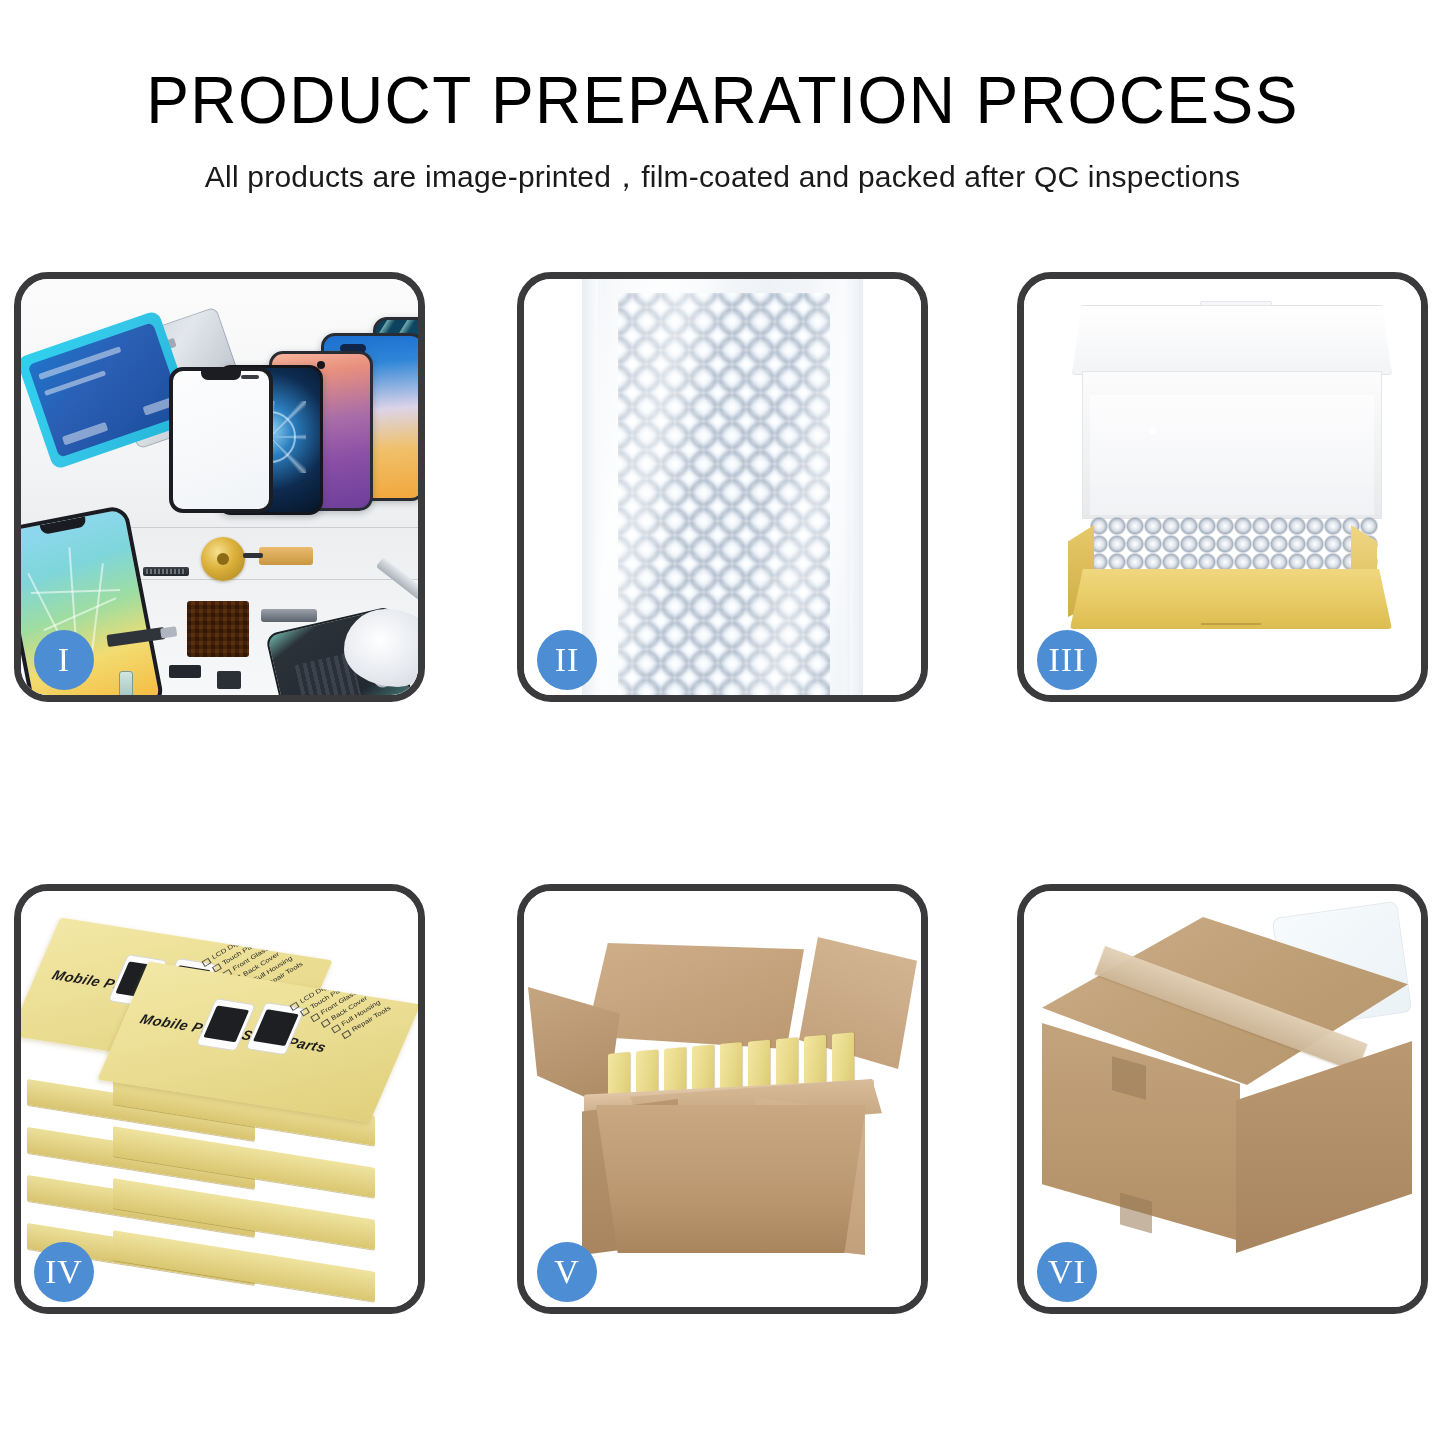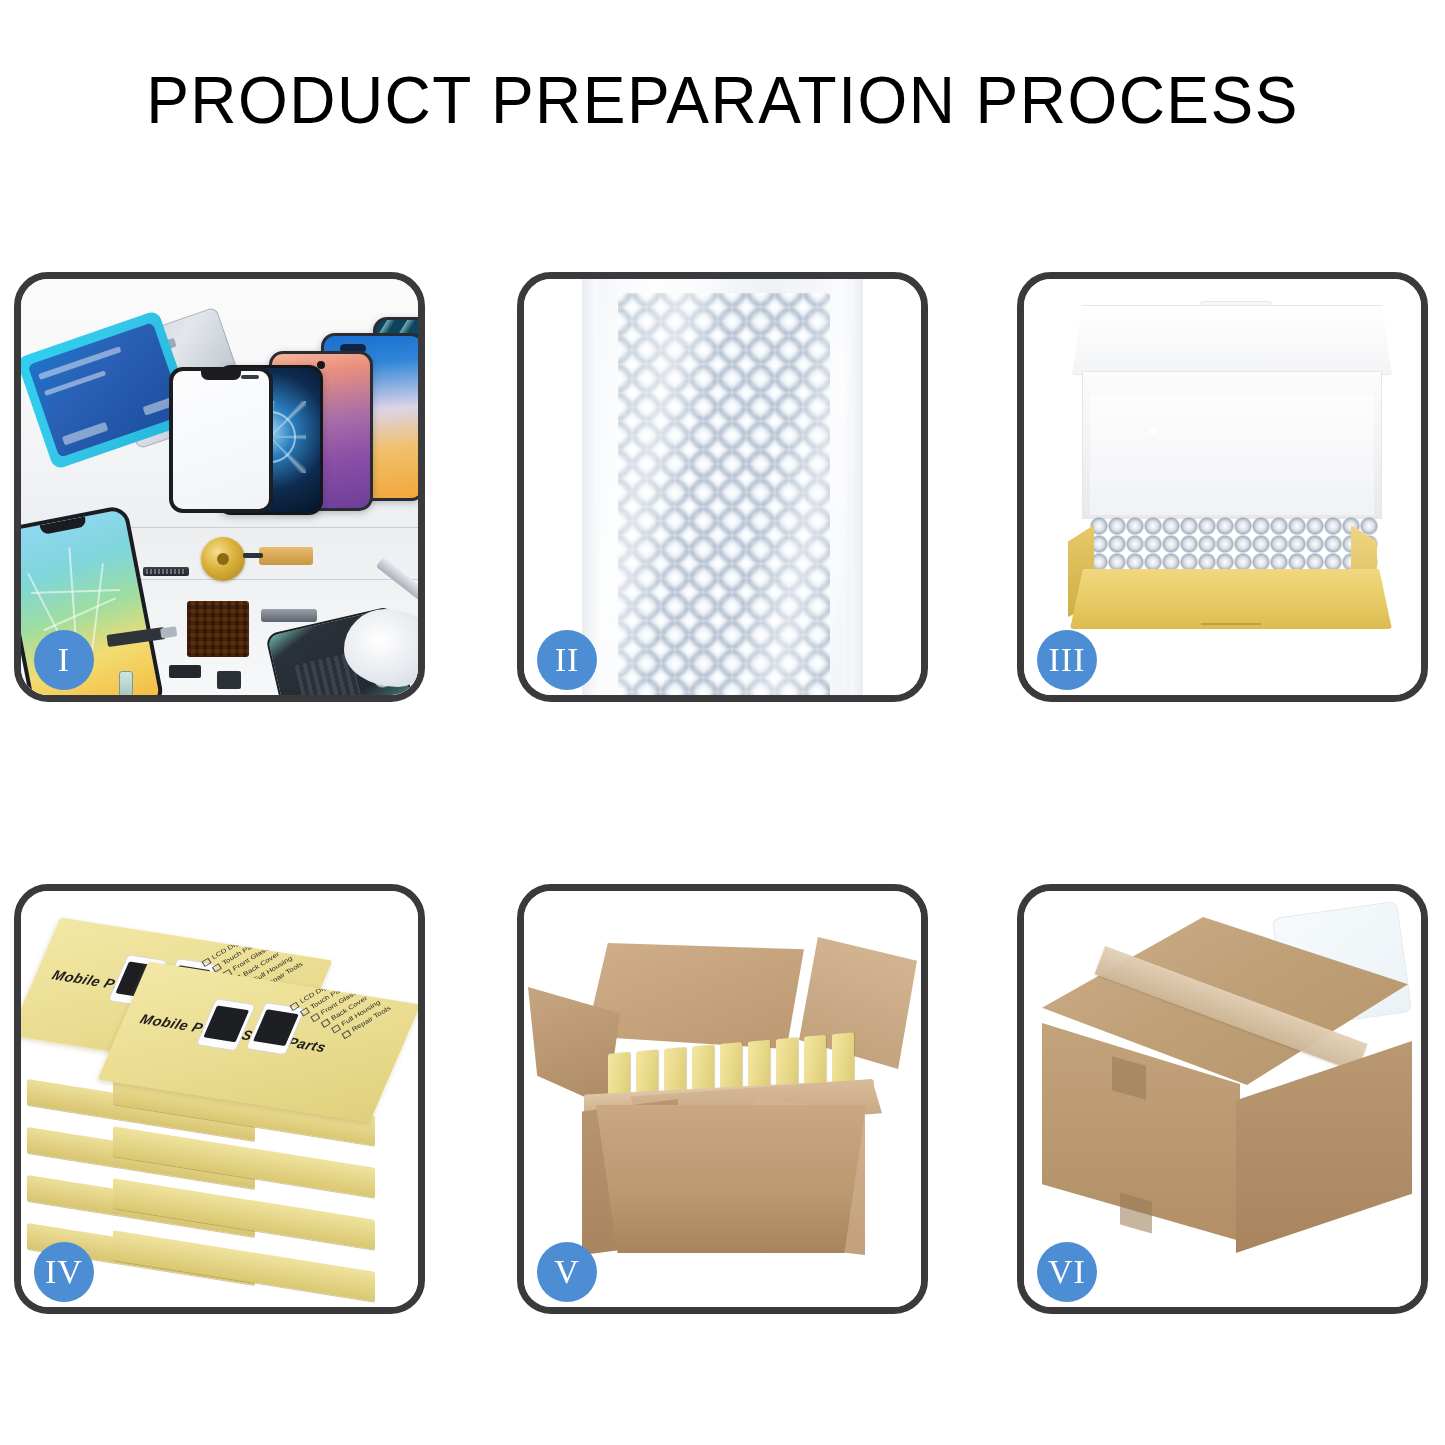--- a/index.html
+++ b/index.html
@@ -587,20 +587,21 @@
     transform: rotate(-8deg);
   }
 </style>
 </head>
 <body>
 
 <div id="page">
 
   <div class="header">
     <div class="title">PRODUCT PREPARATION PROCESS</div>
+    <div class="subtitle">All products are image-printed，film-coated and packed after QC inspections</div>
   </div>
 
   <div class="grid">
 
     <div class="row row1">
 
       <div class="card c1">
         <div class="stage">
           <div class="p1-bg"></div>
           <div class="p1-shelf s1"></div>

